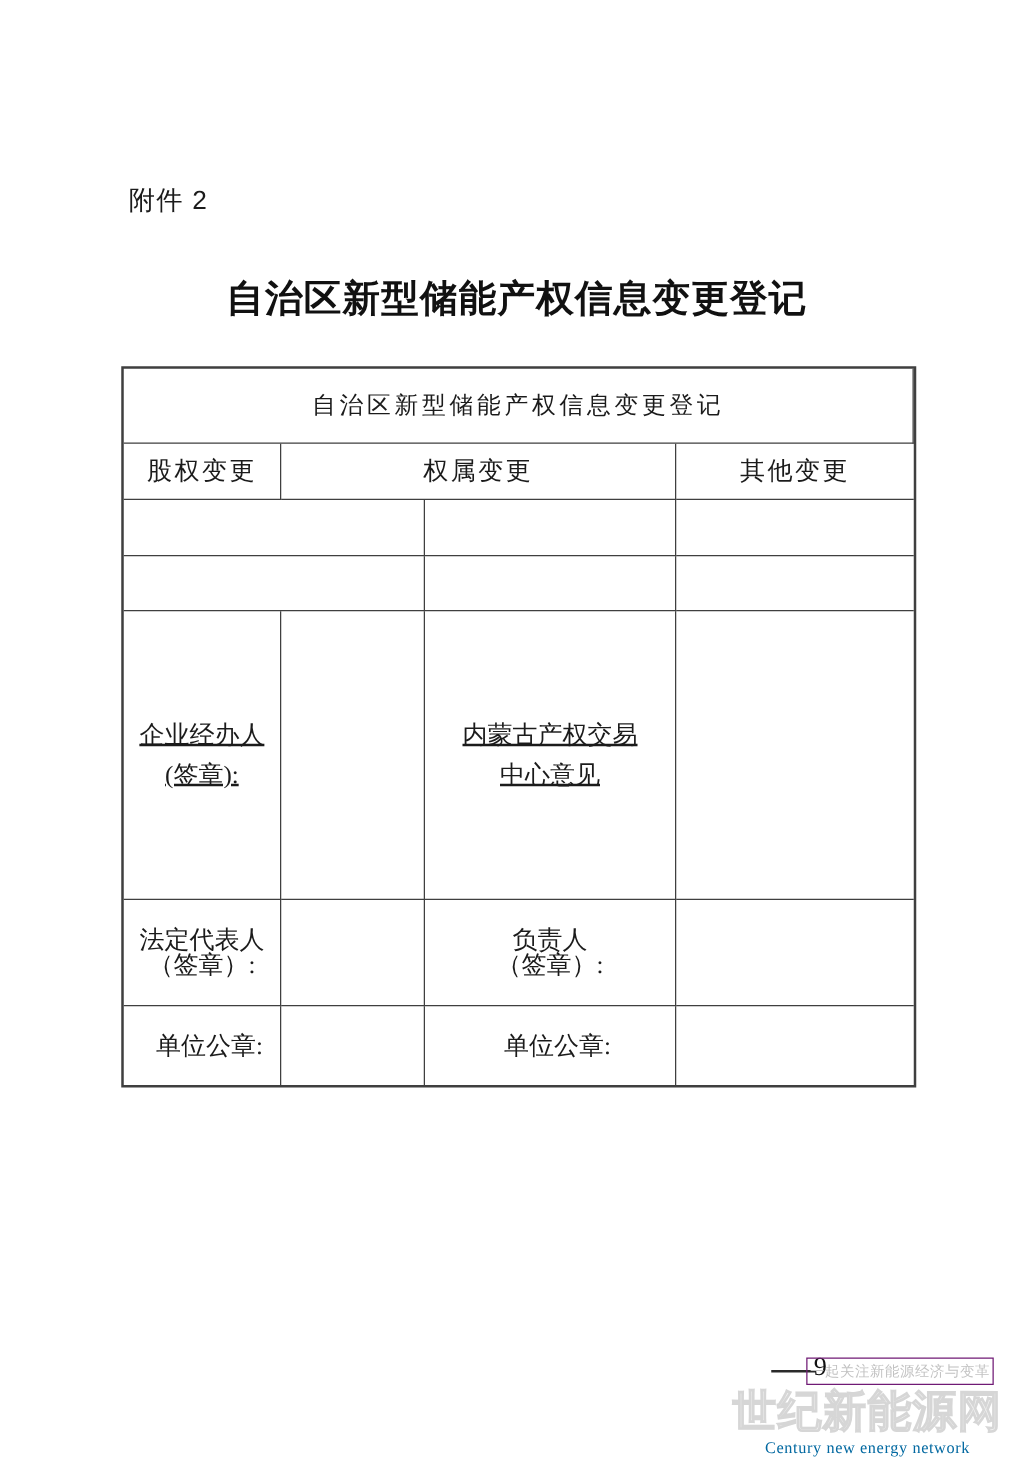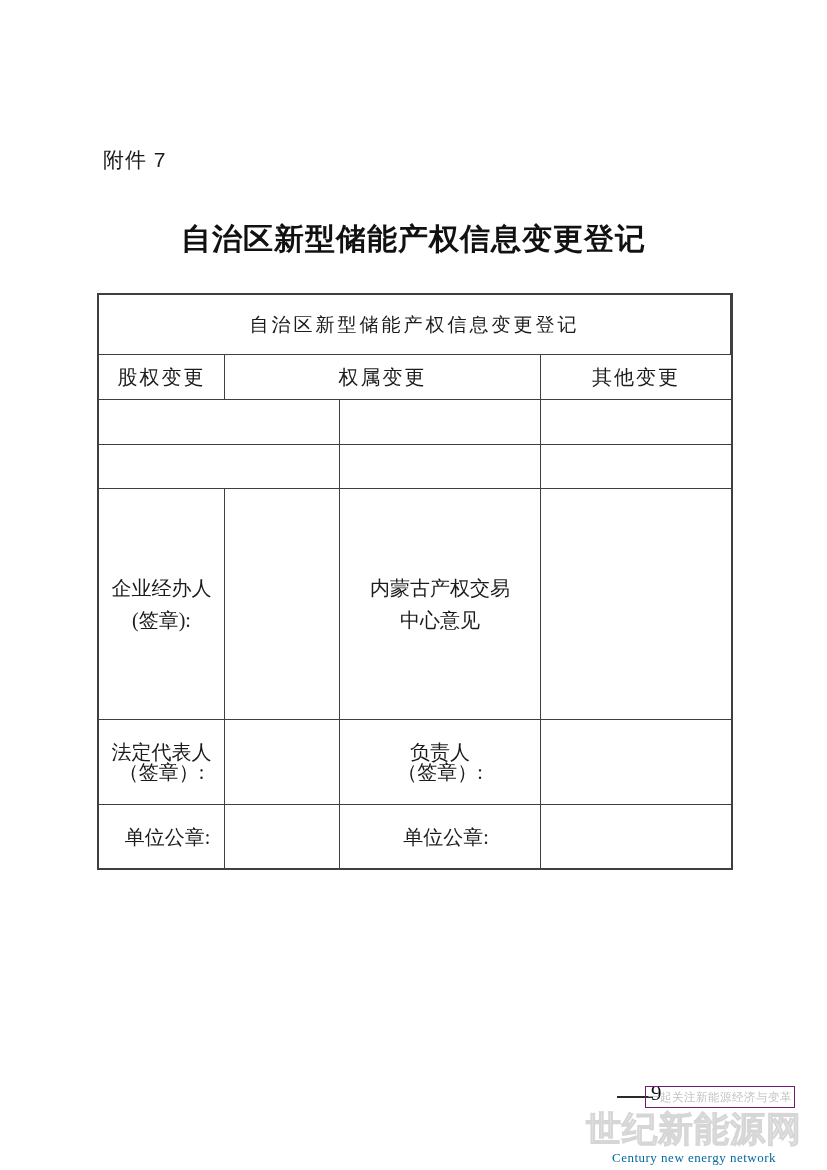--- a/index.html
+++ b/index.html
@@ -56,21 +56,21 @@
     line-height: 1;
     text-align: center;
     color: #1b1b1b;
   }
   .cell.no-r { border-right: none; }
   .cell.no-b { border-bottom: none; padding-left: 12px; }
   .span-all { grid-column: 1 / 5; }
   .span-2   { grid-column: span 2; }
   .table-title { font-size: 19px; letter-spacing: 3px; }
   .col-head { letter-spacing: 2px; }
-  .two-line-big  { gap: 12px; }
+  .two-line-big  { gap: 12px; text-decoration: underline; }
   .two-line-sign { }
   
   .page-dash {
     position: absolute;
     left: 617px;
     top: 1096px;
     width: 36px;
     height: 2px;
     background: #2a2a2a;
   }
@@ -125,21 +125,21 @@
     letter-spacing: 0.5px;
     white-space: nowrap;
     font-family: "Liberation Serif", serif;
   }
 </style>
 </head>
 <body>
 
 <div class="page">
 
-  <div class="attachment-label">附件 7</div>
+  <div class="attachment-label">附件 2</div>
 
   <div class="doc-title">自治区新型储能产权信息变更登记</div>
 
   <div class="reg-table">
 
     <div class="cell span-all table-title">自治区新型储能产权信息变更登记</div>
 
     <div class="cell col-head">股权变更</div>
     <div class="cell span-2 col-head">权属变更</div>
     <div class="cell no-r col-head">其他变更</div>

